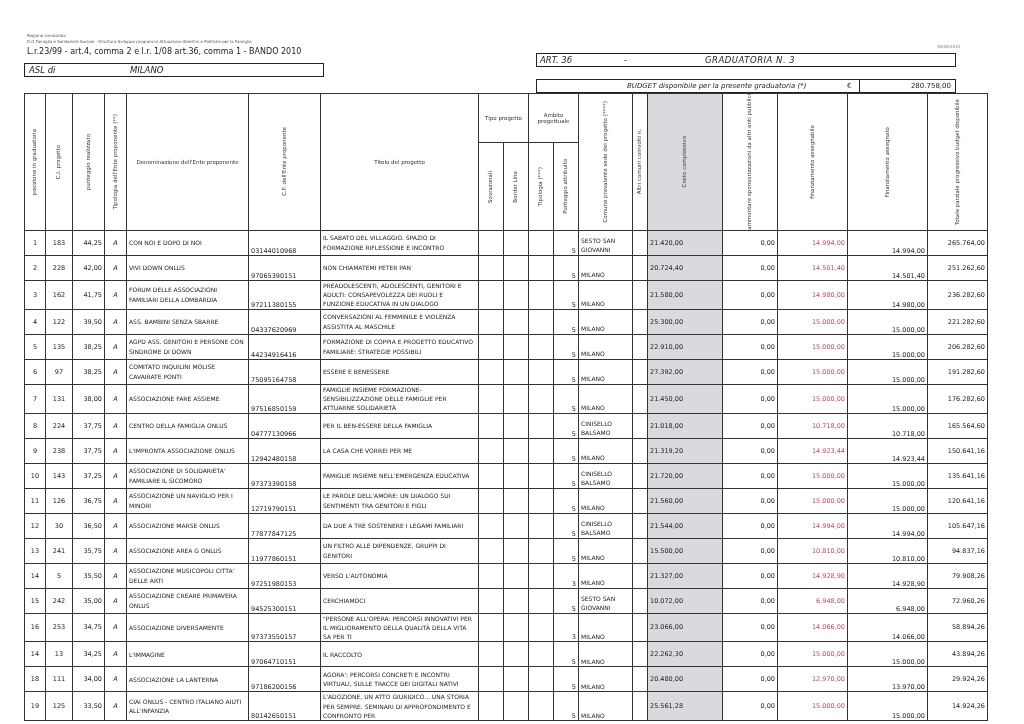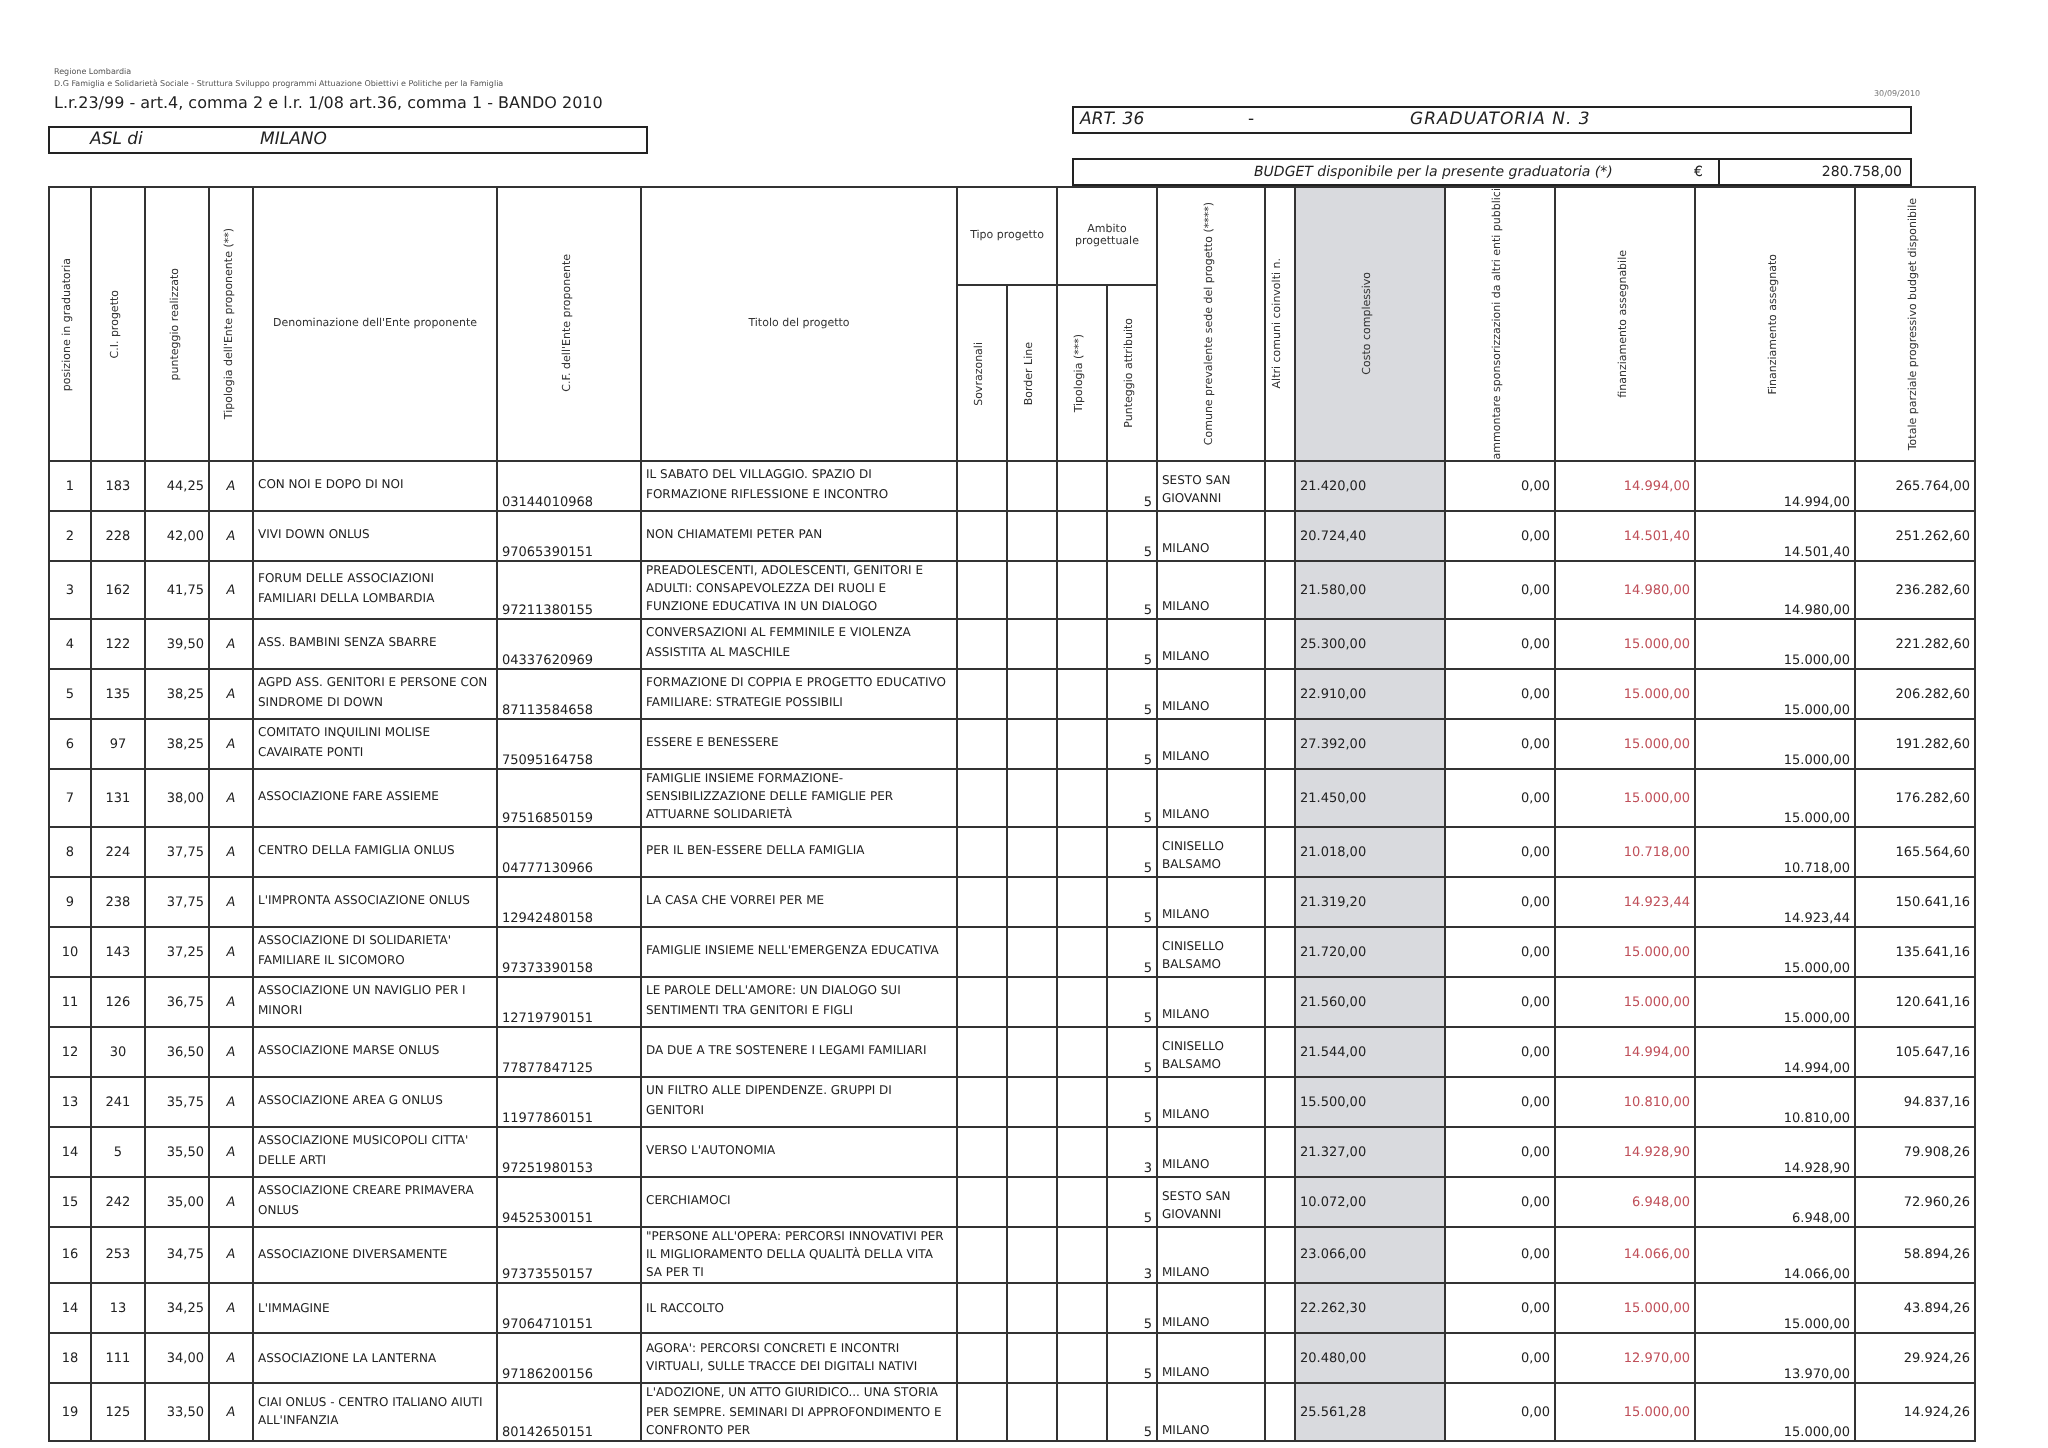--- a/index.html
+++ b/index.html
@@ -2,21 +2,21 @@
 <html><head>
 <meta charset="utf-8">
 <style>
   html, body { margin:0; padding:0; background:#ffffff; }
   body { width:1024px; height:724px; position:relative; overflow:hidden; font-family:"DejaVu Sans", sans-serif; color:#222; }
   .hdr-small { position:absolute; left:27px; font-size:4px; color:#555; white-space:nowrap; }
   .hdr-law { position:absolute; left:27px; top:47px; font-size:8px; color:#222; white-space:nowrap; }
   .stamp { position:absolute; left:937px; top:44px; font-size:4px; color:#777; }
   .box { position:absolute; border:1px solid #222; font-size:8.5px; box-sizing:border-box; background:#fff; }
   .asl-box { left:24px; top:63px; width:300px; height:14px; }
-  .asl-box .lbl { position:absolute; left:4px; top:1px; font-style:italic;margin-left:16px; }
+  .asl-box .lbl { position:absolute; left:4px; top:1px; font-style:italic; }
   .asl-box .val { position:absolute; left:105px; top:1px; font-style:italic; }
   .art-box { left:536px; top:53px; width:420px; height:14px; }
   .art-box .a1 { position:absolute; left:3px; top:1px; font-style:italic; }
   .art-box .a2 { position:absolute; left:87px; top:1px; }
   .art-box .a3 { position:absolute; left:128px; top:1px; font-style:italic; letter-spacing:0.5px;margin-left:40px; }
   .bud-box { left:536px; top:79px; width:420px; height:14px; font-size:7px; }
   .bud-box .b1 { position:absolute; left:90px; top:2px; font-style:italic; }
   .bud-box .cur { position:absolute; left:310px; top:2px; }
   .bud-box .sep { position:absolute; left:322px; top:0; width:1px; height:12px; background:#222; }
   .bud-box .b2 { position:absolute; right:4px; top:2px; }
@@ -259,21 +259,21 @@
     <td class="r bot">15.000,00</td>
     <td class="r">221.282,60</td>
   </tr>
 
   <tr class="row">
     <td class="c">5</td>
     <td class="c">135</td>
     <td class="r">38,25</td>
     <td class="ital">A</td>
     <td class="name">AGPD ASS. GENITORI E PERSONE CON SINDROME DI DOWN</td>
-    <td class="bot">87113584658</td>
+    <td class="bot">44234916416</td>
     <td class="title">FORMAZIONE DI COPPIA E PROGETTO EDUCATIVO FAMILIARE: STRATEGIE POSSIBILI</td>
     <td></td>
     <td></td>
     <td></td>
     <td class="r bot">5</td>
     <td class="comune bot">MILANO</td>
     <td></td>
     <td class="gray">22.910,00</td>
     <td class="r">0,00</td>
     <td class="red">15.000,00</td>

